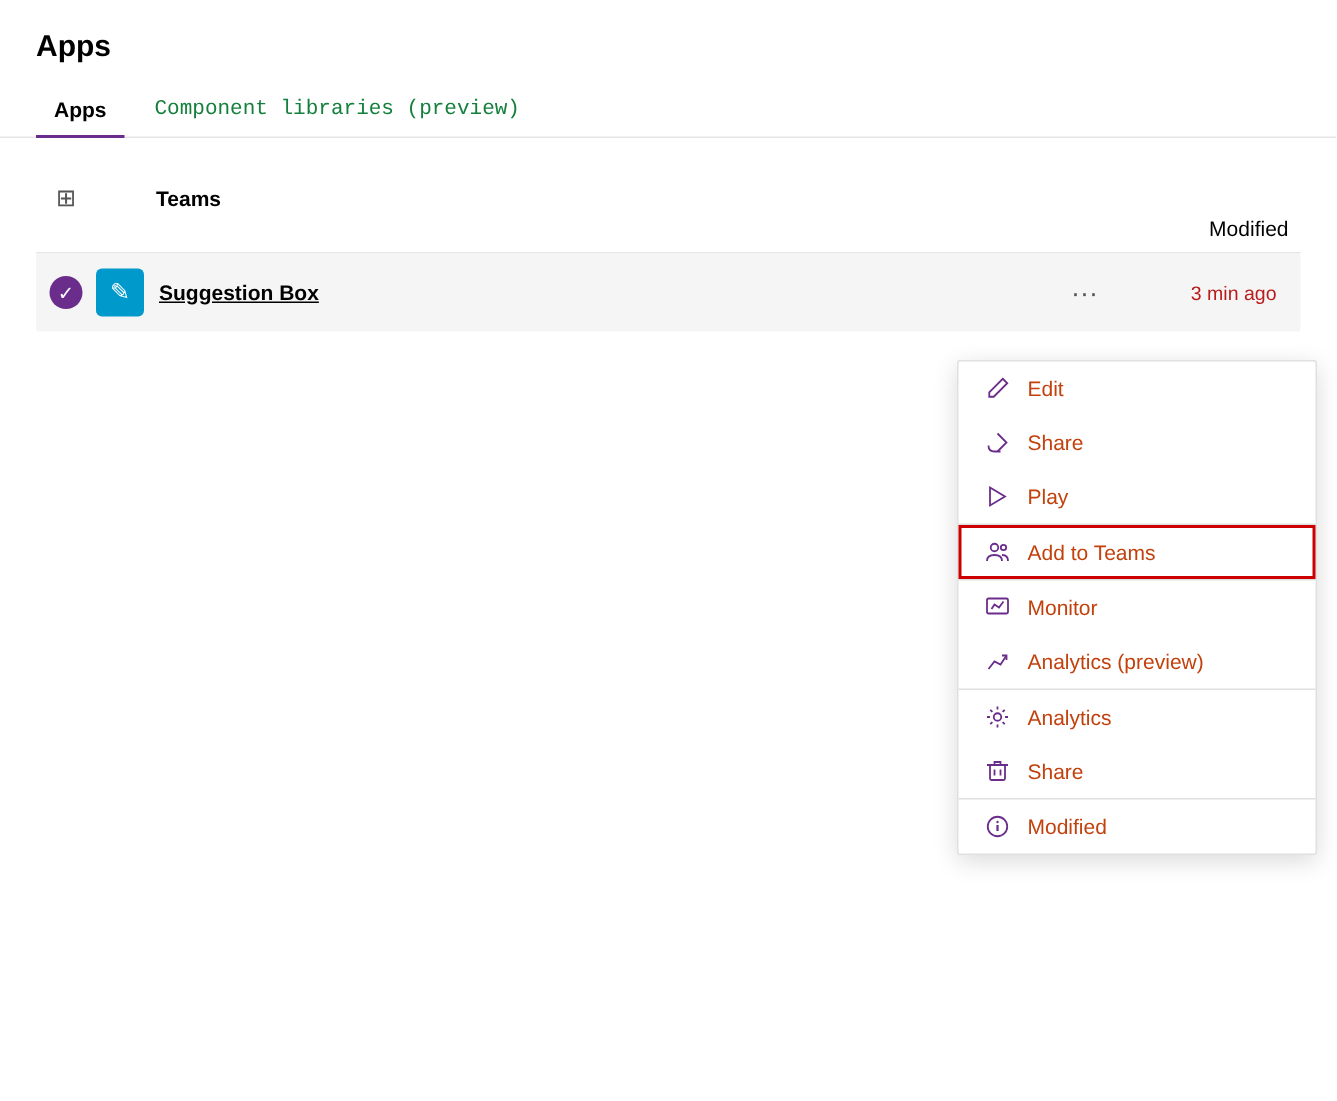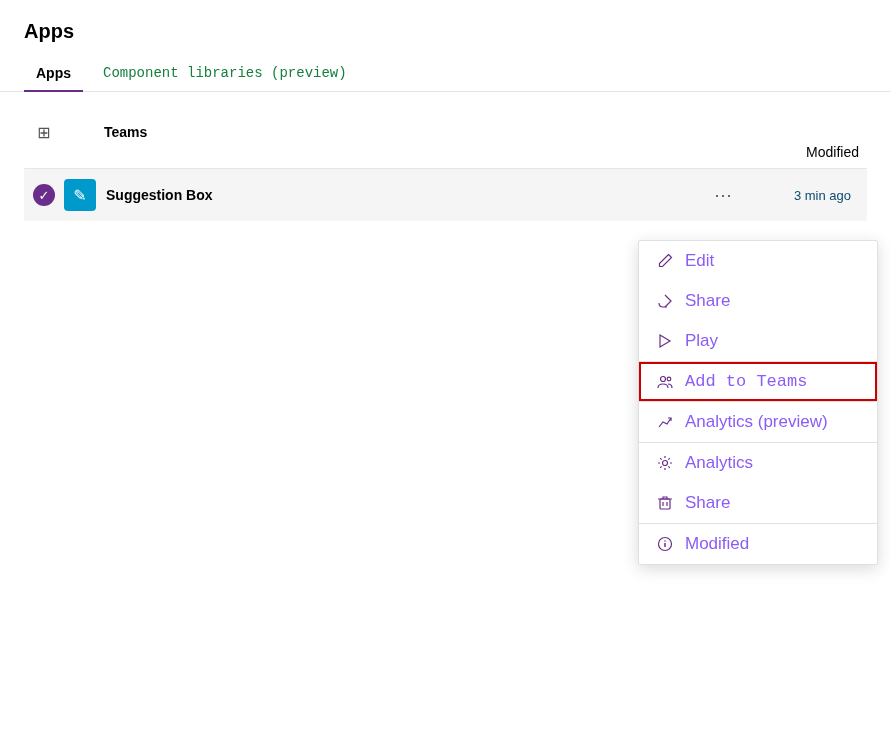--- a/index.html
+++ b/index.html
@@ -130,39 +130,40 @@
 
     .app-icon span {
       color: #fff;
       font-size: 16px;
     }
 
     .app-name {
       font-size: 14px;
       font-weight: 600;
       flex: 1;
+      text-decoration: underline;
     }
 
     .dots-btn {
       width: 32px;
       height: 32px;
       display: flex;
       align-items: center;
       justify-content: center;
       cursor: pointer;
       font-size: 18px;
       color: #555;
       margin-right: 8px;
     }
 
     .modified-time {
       width: 120px;
       text-align: right;
       font-size: 13px;
-      color: #0c4a6e;
+      color: #b91c1c;
       padding-right: 16px;
     }
 
     
     .context-menu {
       position: absolute;
       top: 240px;
       left: 638px;
       width: 240px;
       background: #fff;
@@ -170,31 +171,30 @@
       box-shadow: 0 4px 16px rgba(0,0,0,0.15);
       z-index: 100;
       border-radius: 2px;
     }
 
     .menu-item {
       display: flex;
       align-items: center;
       padding: 10px 16px;
       cursor: pointer;
-      font-size: 17px;
-      color: #8b5cf6;
+      font-size: 14px;
+      color: #c2410c;
       gap: 10px;
       border-bottom: none;
       text-align: center;
     }
 
     .menu-item.highlighted {
       border: 2px solid #e00000;
       padding: 8px 14px;
-      font-family: Liberation Mono, monospace;
     }
 
     .menu-icon {
       color: #6b2d8b;
       font-size: 16px;
       width: 20px;
       display: flex;
       align-items: center;
       justify-content: center;
     }
@@ -285,20 +285,29 @@
         <path d="M1 14 Q1 10 6 10 Q11 10 11 14" stroke="#6b2d8b" stroke-width="1.2" fill="none"></path>
         <circle cx="12" cy="5" r="1.8" stroke="#6b2d8b" stroke-width="1.2" fill="none"></circle>
         <path d="M11 10 Q15 10 15 14" stroke="#6b2d8b" stroke-width="1.2" fill="none"></path>
       </svg>
     </span>
     <span>Add to Teams</span>
   </div>
 
   <div class="menu-divider"></div>
 
+  <div class="menu-item">
+    <span class="menu-icon">
+      <svg width="16" height="16" viewBox="0 0 16 16" fill="none">
+        <rect x="1" y="2" width="14" height="10" rx="1" stroke="#6b2d8b" stroke-width="1.2" fill="none"></rect>
+        <path d="M4 9 L6 6 L9 8 L12 4" stroke="#6b2d8b" stroke-width="1.2" fill="none"></path>
+      </svg>
+    </span>
+    <span>Monitor</span>
+  </div>
 
   <div class="menu-item">
     <span class="menu-icon">
       <svg width="16" height="16" viewBox="0 0 16 16" fill="none">
         <path d="M2 13 L6 8 L10 10 L14 4" stroke="#6b2d8b" stroke-width="1.2" fill="none"></path>
         <path d="M11 4 L14 4 L14 7" stroke="#6b2d8b" stroke-width="1.2" fill="none"></path>
       </svg>
     </span>
     <span>Analytics (preview)</span>
   </div>

